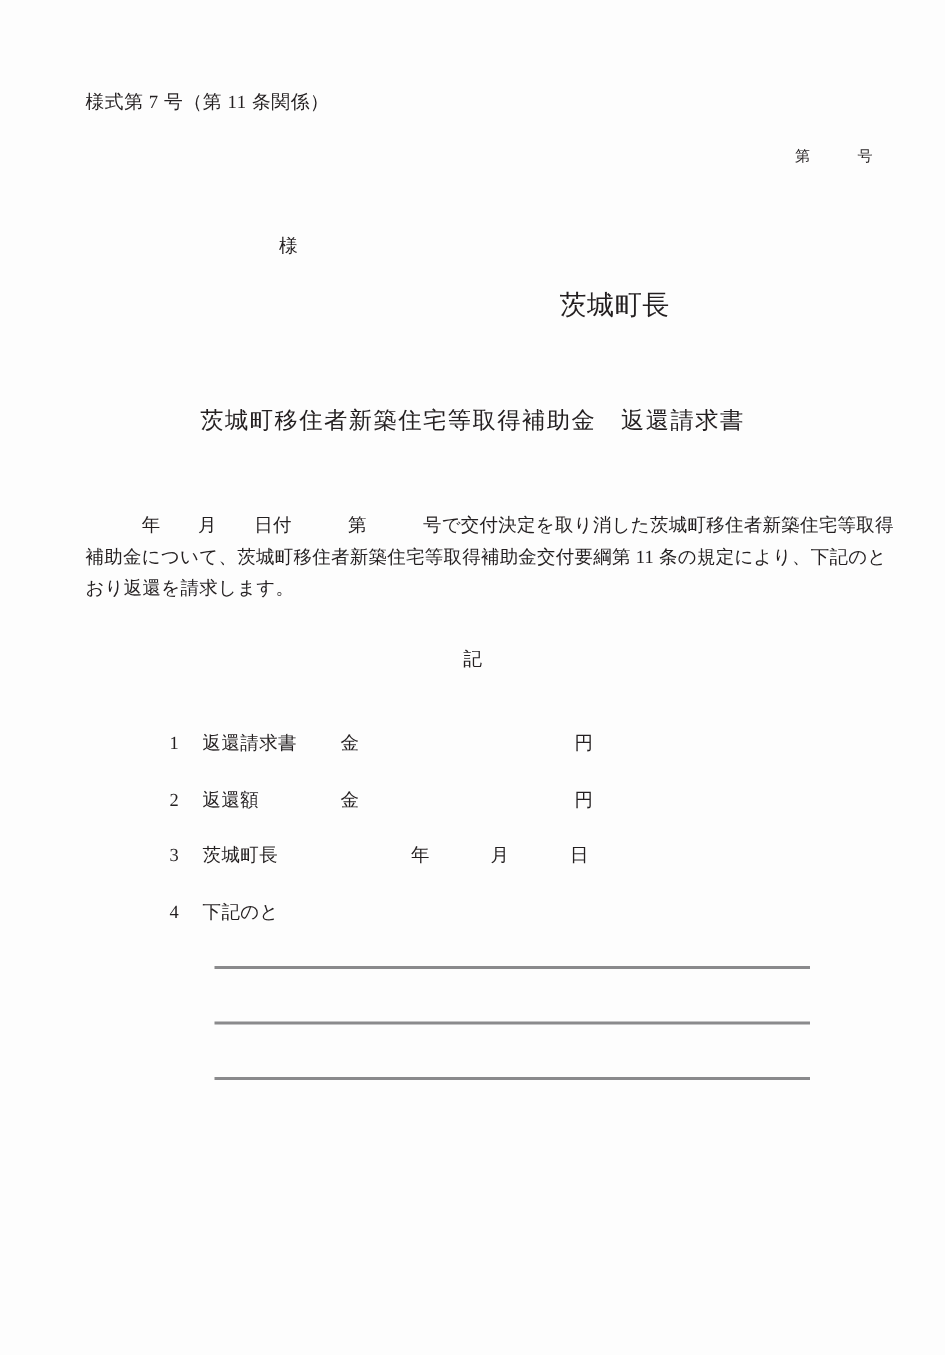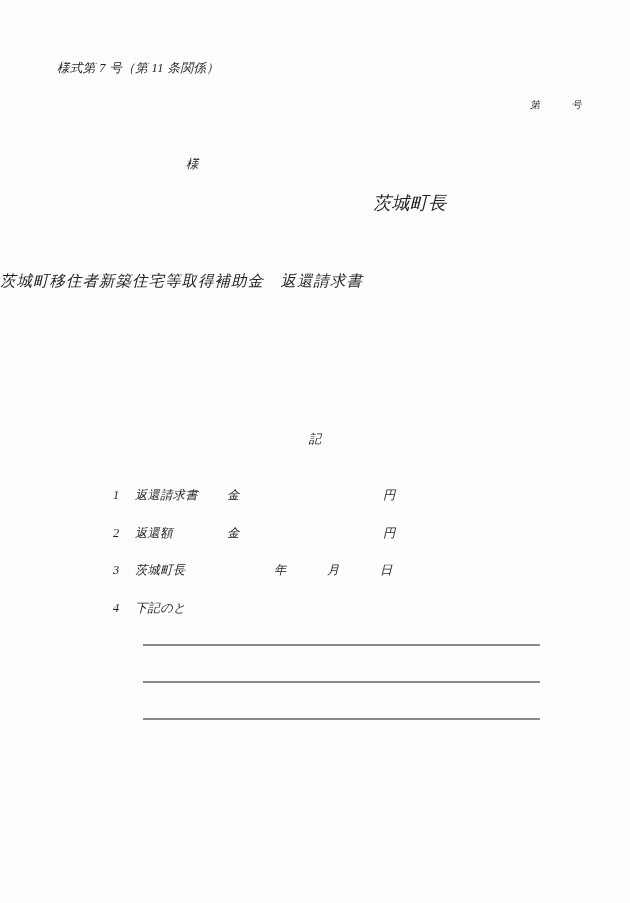--- a/index.html
+++ b/index.html
@@ -15,21 +15,20 @@
     color: #231f20;
     position: relative;
     overflow: hidden;
     -webkit-font-smoothing: antialiased;
   }
 
   .page {
     position: relative;
     width: 630px;
     height: 903px;
-    font-style: italic;
   }
 
   
   .abs {
     position: absolute;
     white-space: pre;
     line-height: 1;
   }
 
   
@@ -72,20 +71,21 @@
     font-size: 18px;
     letter-spacing: 0.4px;
   }
 
   
   .doc-title {
     position: absolute;
     left: 0;
     top: 273px;
     width: 630px;
+    text-align: center;
     font-size: 15.5px;
     letter-spacing: 1.0px;
     white-space: pre;
     line-height: 1;
   }
 
   
   .body-text {
     position: absolute;
     left: 57px;
@@ -193,20 +193,25 @@
   <div class="issue-block">
     <span class="issue-line">第　　　号</span>
   </div>
 
   <div class="abs addressee">様</div>
 
   <div class="abs issuer">茨城町長</div>
 
   <div class="doc-title">茨城町移住者新築住宅等取得補助金　返還請求書</div>
 
+  <div class="body-text">
+    <span class="ln">　　　年　　月　　日付　　　第　　　号で交付決定を取り消した茨城町移住者新築住宅等取得</span>
+    <span class="ln">補助金について、茨城町移住者新築住宅等取得補助金交付要綱第 11 条の規定により、下記のと</span>
+    <span class="ln">おり返還を請求します。</span>
+  </div>
 
   <div class="ki-mark">記</div>
 
   <div class="items">
 
     <div class="item-row">
       <span class="item-num">1</span>
       <span class="item-label">返還請求書</span>
       <span class="item-money-mark">金</span>
       <span class="item-yen">円</span>

